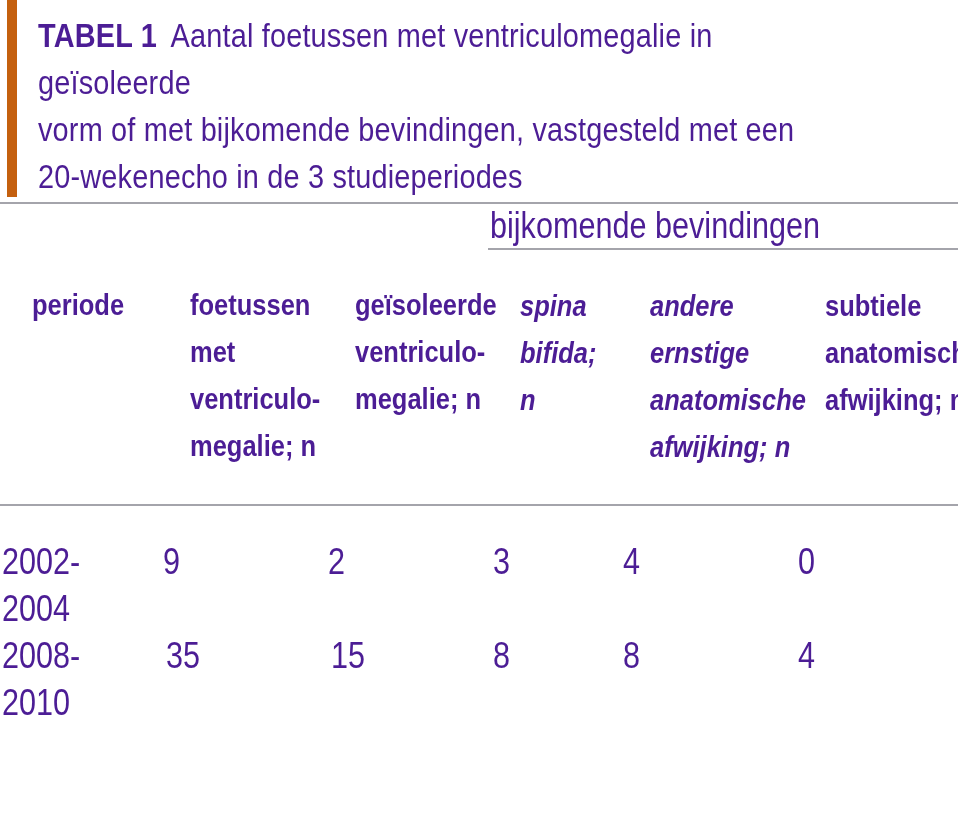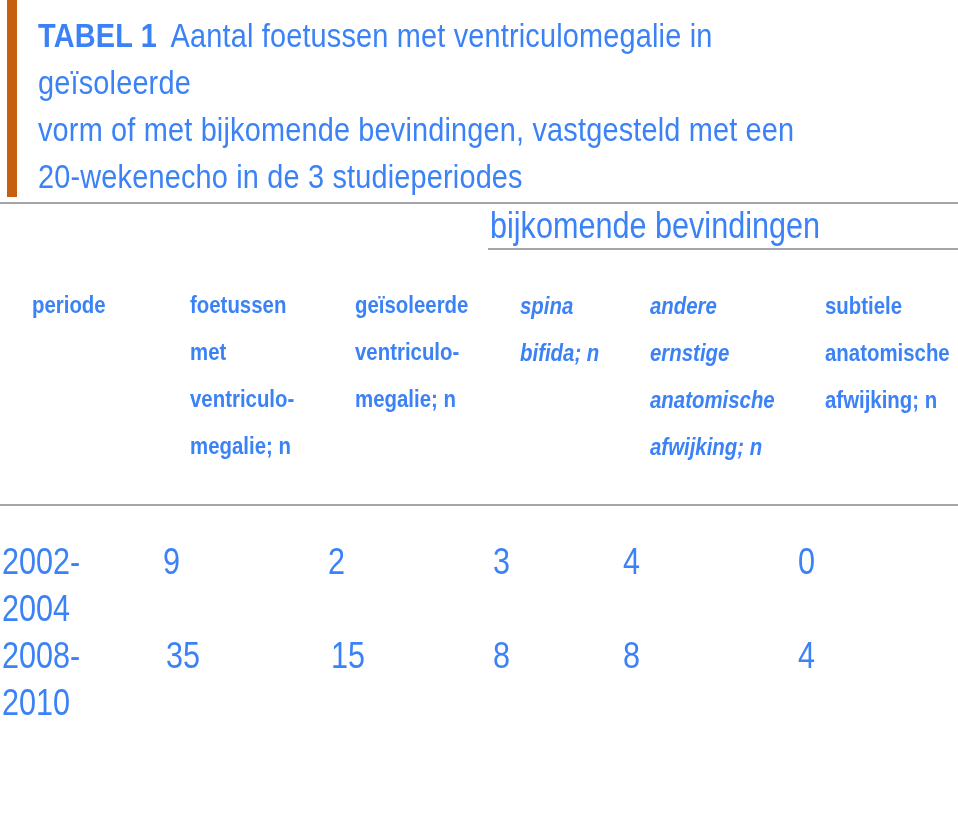--- a/index.html
+++ b/index.html
@@ -74,40 +74,40 @@
   }
   th.group-spacer { padding: 0; }
   th.group-header {
     font-size: 36px;
     line-height: 44px;
     font-weight: bold;
     padding-top: 12px;
     padding-bottom: 18px;
   }
   tr.colhead-row th {
-    font-size: 24px;
+    font-size: 30px;
     line-height: 47px;
     font-weight: bold;
     padding-top: 32px;
     padding-bottom: 34px;
     padding-left: 32px;
   }
   td.period-cell, th.period-col { padding-left: 5px; }
   tr.data-row td {
     font-size: 36px;
     line-height: 47px;
   }
   td.num { text-align: right; padding-right: 34px; }
   td.num-last { text-align: right; padding-right: 4px; }
   tr.data-row-first td { padding-top: 32px; }
 </style>
 </head>
 <body>
 
-<div class="page" style="color: #3b82f6;">
+<div class="page" style="color: #4c1d95;">
 
   <div class="accent-bar" style="background: rgb(196, 96, 15);"></div>
 
   <div class="caption">
     <span class="cnd"><span class="caption-label">TABEL 1</span><span class="prelines">Aantal foetussen met ventriculomegalie in geïsoleerde
 vorm of met bijkomende bevindingen, vastgesteld met een
 20-wekenecho in de 3 studieperiodes</span></span>
   </div>
 
   <div class="rule-top" style="background: rgb(164, 164, 171);"></div>

